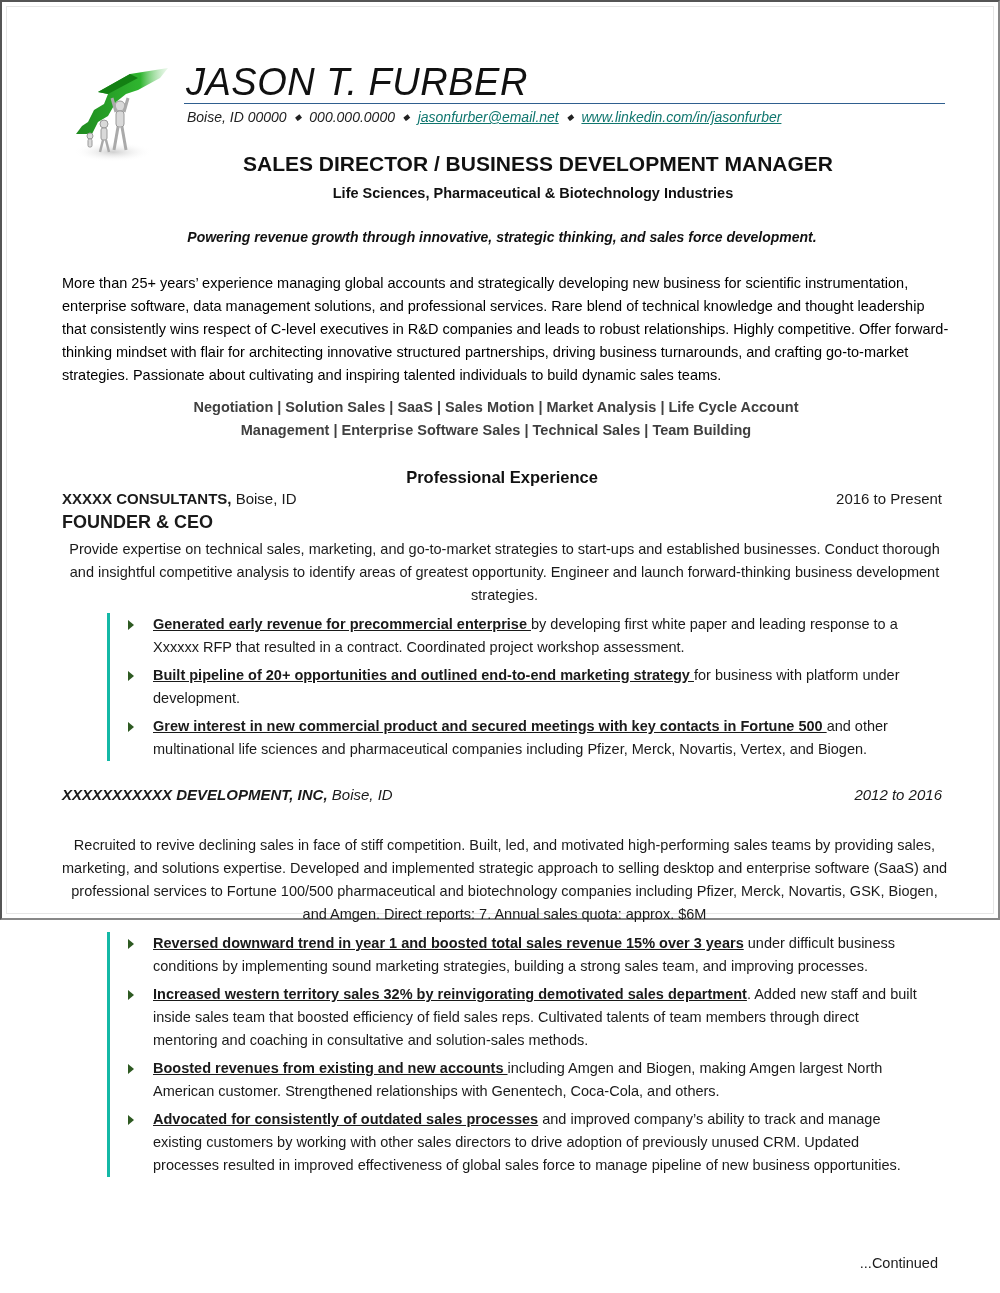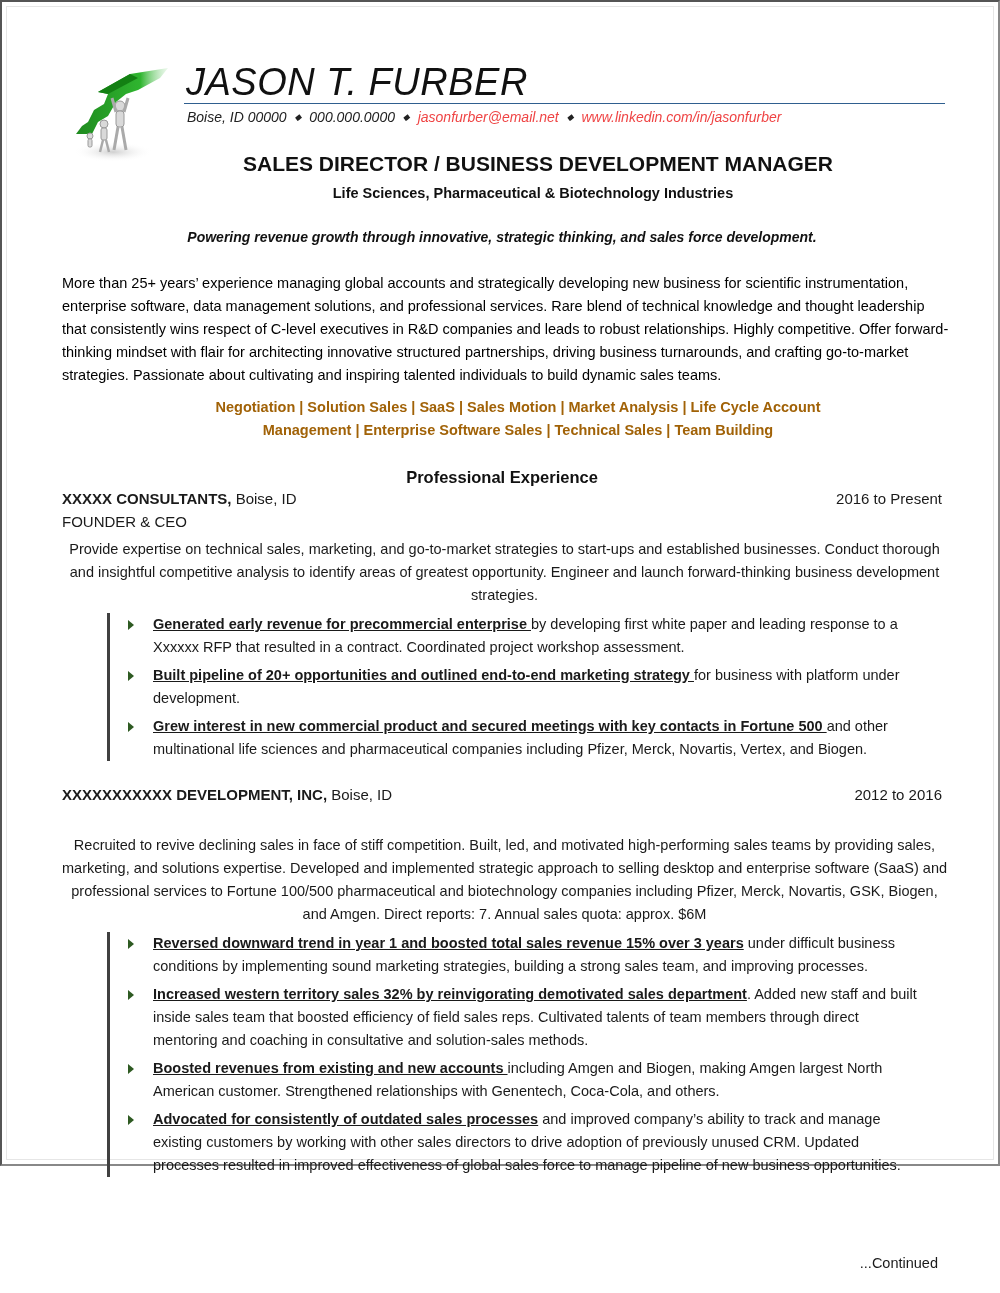--- a/index.html
+++ b/index.html
@@ -4,21 +4,21 @@
 <style>
   * { box-sizing: border-box; margin: 0; padding: 0; }
   html, body { width: 1000px; height: 1293px; background: #ffffff; }
   body {
     font-family: "Liberation Sans", sans-serif;
     color: #1a1a1a;
     position: relative;
     overflow: hidden;
   }
   .page {
-    position: absolute; left: 0; top: 0; width: 1000px; height: 1166px;
+    position: absolute; left: 0; top: 0; width: 1000px; height: 920px;
     border-left: 2px solid #555; border-top: 2px solid #555;
     border-right: 2px solid #888; border-bottom: 2px solid #888;
     background: #fff;
   }
   .page-inner {
     position: absolute; left: 4px; top: 4px; right: 4px; bottom: 4px;
     border: 1px solid #e6e6e6;
   }
 
   
@@ -35,64 +35,64 @@
   .header-rule {
     position: absolute; left: 182px; top: 101px; width: 761px; height: 0;
     border-top: 1.5px solid #2f5f8f;
   }
   .contact {
     position: absolute; left: 185px; top: 105px;
     font-style: italic; font-size: 14px; color: #222; line-height: 20px;
     white-space: nowrap;
   }
   .contact .sep { font-size: 9px; vertical-align: 2px; margin: 0 4px; }
-  .contact a { color: #ef4444; }
+  .contact a { color: #0f766e; text-decoration: underline; }
 
   .headline {
     position: absolute; left: 0; width: 1072px; top: 148px; text-align: center;
     font-weight: bold; font-size: 21px; color: #111; line-height: 28px;
   }
   .subheadline {
     position: absolute; left: 0; width: 1062px; top: 181px; text-align: center;
     font-weight: bold; font-size: 14.5px; color: #111; line-height: 20px;
   }
   .tagline {
     position: absolute; left: 0; width: 1000px; top: 225px; text-align: center;
     font-weight: bold; font-style: italic; font-size: 14px; color: #111; line-height: 20px;
   }
 
   .summary {
     position: absolute; left: 60px; width: 890px; top: 270px;
     font-size: 14.5px; line-height: 23px; color: #000000;
   }
   .skills {
-    position: absolute; left: 176px; width: 680px; top: 394px; text-align: center;
-    font-weight: bold; font-size: 14.5px; line-height: 23px; color: #a16207;
+    position: absolute; left: 154px; width: 680px; top: 394px; text-align: center;
+    font-weight: bold; font-size: 14.5px; line-height: 23px; color: #404040;
   }
   .section-title {
     position: absolute; left: 0; width: 1000px; top: 464px; text-align: center;
     font-weight: bold; font-size: 16.5px; color: #111; line-height: 22px;
   }
 
   .job-header {
     position: absolute; left: 60px; width: 880px;
     font-size: 15px; line-height: 22px;
   }
   .job-header .company { font-weight: bold; }
   .job-header .dates { position: absolute; right: 0; top: 0; margin-left: 48px; }
   .job-title {
-    position: absolute; left: 60px; font-weight: normal; font-size: 15px; line-height: 22px;
+    position: absolute; left: 60px; font-weight: bold; font-size: 18px; line-height: 22px;
   }
   .job-desc {
     position: absolute; left: 60px; width: 885px;
     font-size: 14.5px; line-height: 23px; text-align: center;
   }
   .bullets {
     position: absolute; left: 105px; width: 820px;
-    border-left: 3px solid #404040;
+    border-left: 3px solid #14b8a6;
     padding-left: 18px;
   }
   .bullet {
     position: relative; padding-left: 25px;
     font-size: 14.5px; line-height: 23px; margin-bottom: 5px;
   }
   .bullet:last-child { margin-bottom: 0; }
   .bullet .arrow {
     position: absolute; left: 0; top: 7px; width: 0; height: 0;
     border-top: 5px solid transparent; border-bottom: 5px solid transparent;
@@ -184,21 +184,21 @@
     <div class="bullet">
       <span class="arrow"></span>
       <span class="lead">Built pipeline of 20+ opportunities and outlined end-to-end marketing strategy </span><span>for business with platform under development.</span>
     </div>
     <div class="bullet">
       <span class="arrow"></span>
       <span class="lead">Grew interest in new commercial product and secured meetings with key contacts in Fortune 500 </span><span>and other multinational life sciences and pharmaceutical companies including Pfizer, Merck, Novartis, Vertex, and Biogen.</span>
     </div>
   </div>
 
-  <div class="job-header" style="top:782px;">
+  <div class="job-header" style="top:782px;font-style:italic;">
     <span class="company">XXXXXXXXXXX DEVELOPMENT, INC,</span><span> Boise, ID</span>
     <span class="dates">2012 to 2016</span>
   </div>
   <div class="job-desc" style="top:832px;">Recruited to revive declining sales in face of stiff competition. Built, led, and motivated high-performing sales teams by providing sales, marketing, and solutions expertise. Developed and implemented strategic approach to selling desktop and enterprise software (SaaS) and professional services to Fortune 100/500 pharmaceutical and biotechnology companies including Pfizer, Merck, Novartis, GSK, Biogen, and Amgen. Direct reports: 7. Annual sales quota: approx. $6M</div>
   <div class="bullets" style="top:930px;">
     <div class="bullet">
       <span class="arrow"></span>
       <span class="lead">Reversed downward trend in year 1 and boosted total sales revenue 15% over 3 years</span><span> under difficult business conditions by implementing sound marketing strategies, building a strong sales team, and improving processes.</span>
     </div>
     <div class="bullet">

